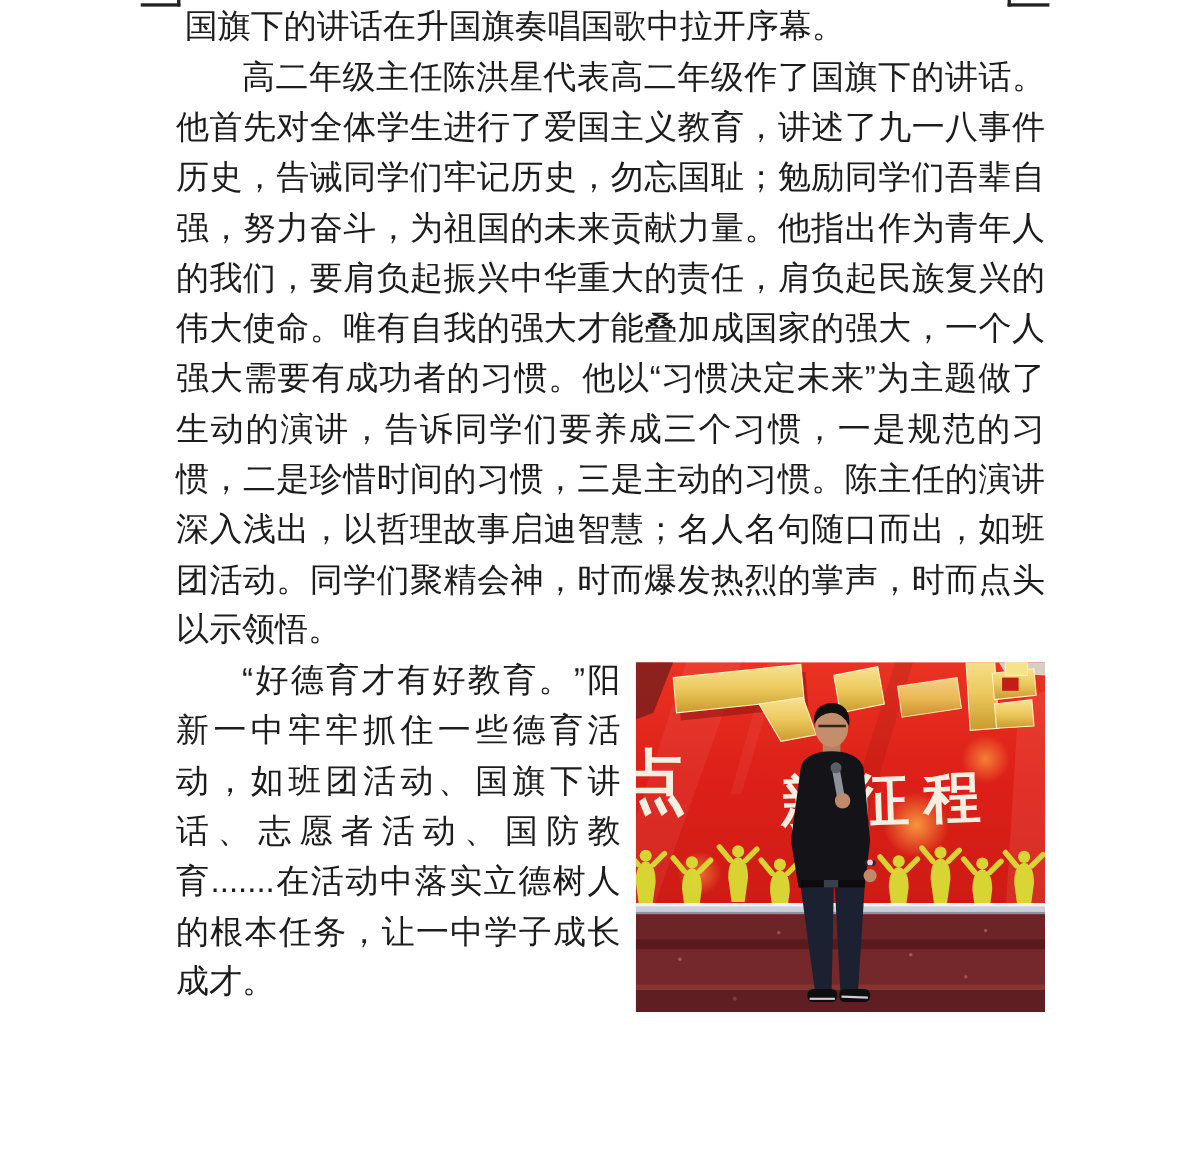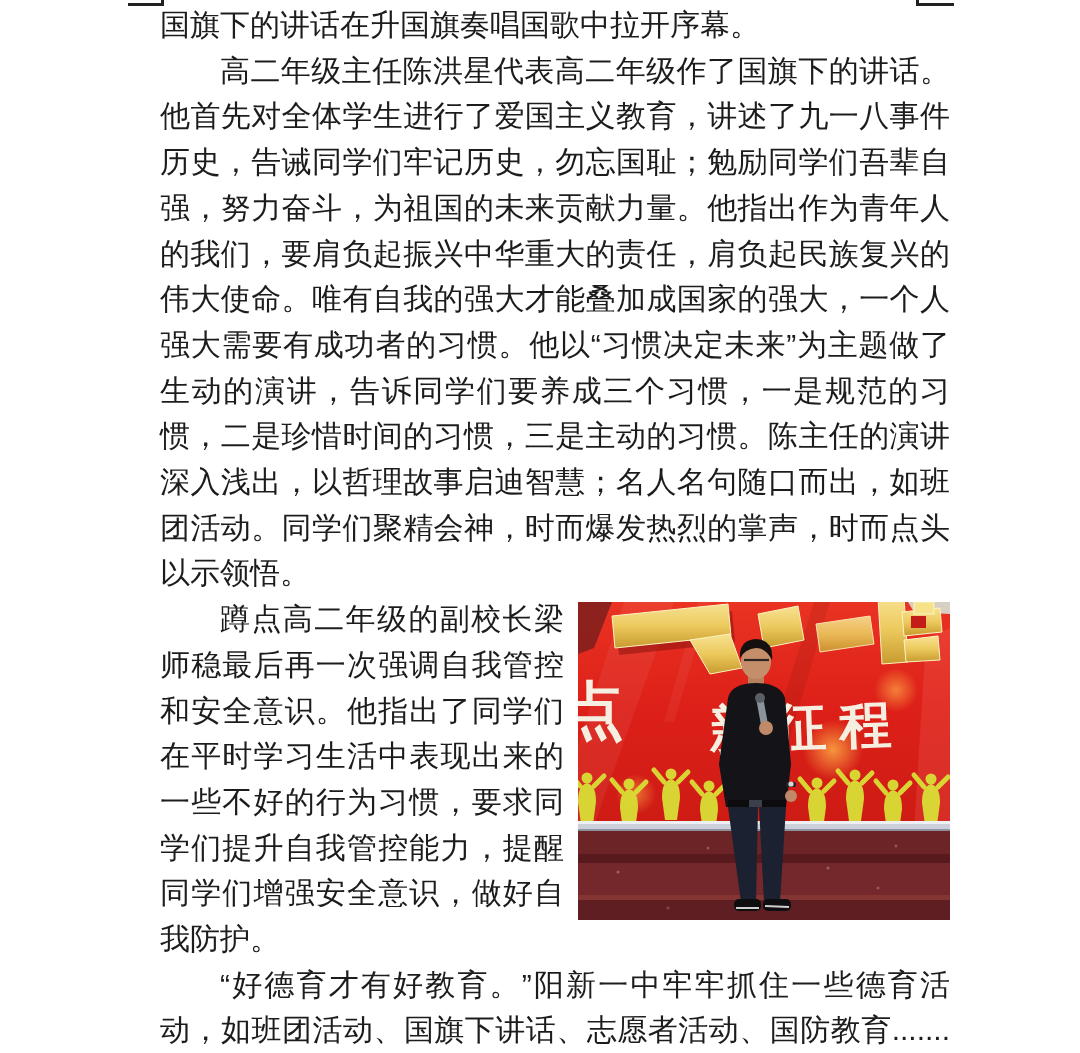--- a/index.html
+++ b/index.html
@@ -22,21 +22,21 @@
     left:160px;
     top:0;
     width:790px;
     padding-top:2px;
     font-size:30px;
     line-height:45.7px;
     text-align:justify;
     color:#1c1c1c;
   }
   .content p{margin:0;text-indent:2em;}
-  .content p.no-indent{text-indent:0;}
+  .content p.no-indent{text-indent:0;margin-left:8px;}
 
   .photo-float{
     float:right;
     width:372px;
     height:318px;
     margin:6px 0 0 14px;
     display:block;
   }
   .photo-float svg{display:block;width:372px;height:318px;}
 </style>
@@ -164,19 +164,18 @@
             <rect x="171" y="198" width="13" height="7" fill="#3a3f4a"></rect>
             <path d="M150,205 L180,205 L178,300 L163,300 Z" fill="#1b2130"></path>
             <path d="M181,205 L208,205 L202,300 L186,300 Z" fill="#1b2130"></path>
             <rect x="156" y="297" width="27" height="12" rx="5" fill="#0e0e10"></rect>
             <rect x="185" y="297" width="28" height="12" rx="5" fill="#0e0e10"></rect>
             <path d="M158,306 L181,306" stroke="#cfcfcf" stroke-width="2"></path>
             <path d="M187,304 L211,305" stroke="#cfcfcf" stroke-width="2"></path>
           </g>
         </svg>
       </span>
-      <span>蹲点高二年级的副校长梁师稳最后再一次强调自我管控和安全意识。他指出了同学们在平时学习生活中表现出来的一些不好的行为习惯，要求同学们提升自我管控能力，提醒同学们增强安全意识，做好自我防护。</span>
     </p>
 
     <p>“好德育才有好教育。”阳新一中牢牢抓住一些德育活动，如班团活动、国旗下讲话、志愿者活动、国防教育.......在活动中落实立德树人的根本任务，让一中学子成长成才。</p>
 
   </div>
 </div>
 
 </body></html>

